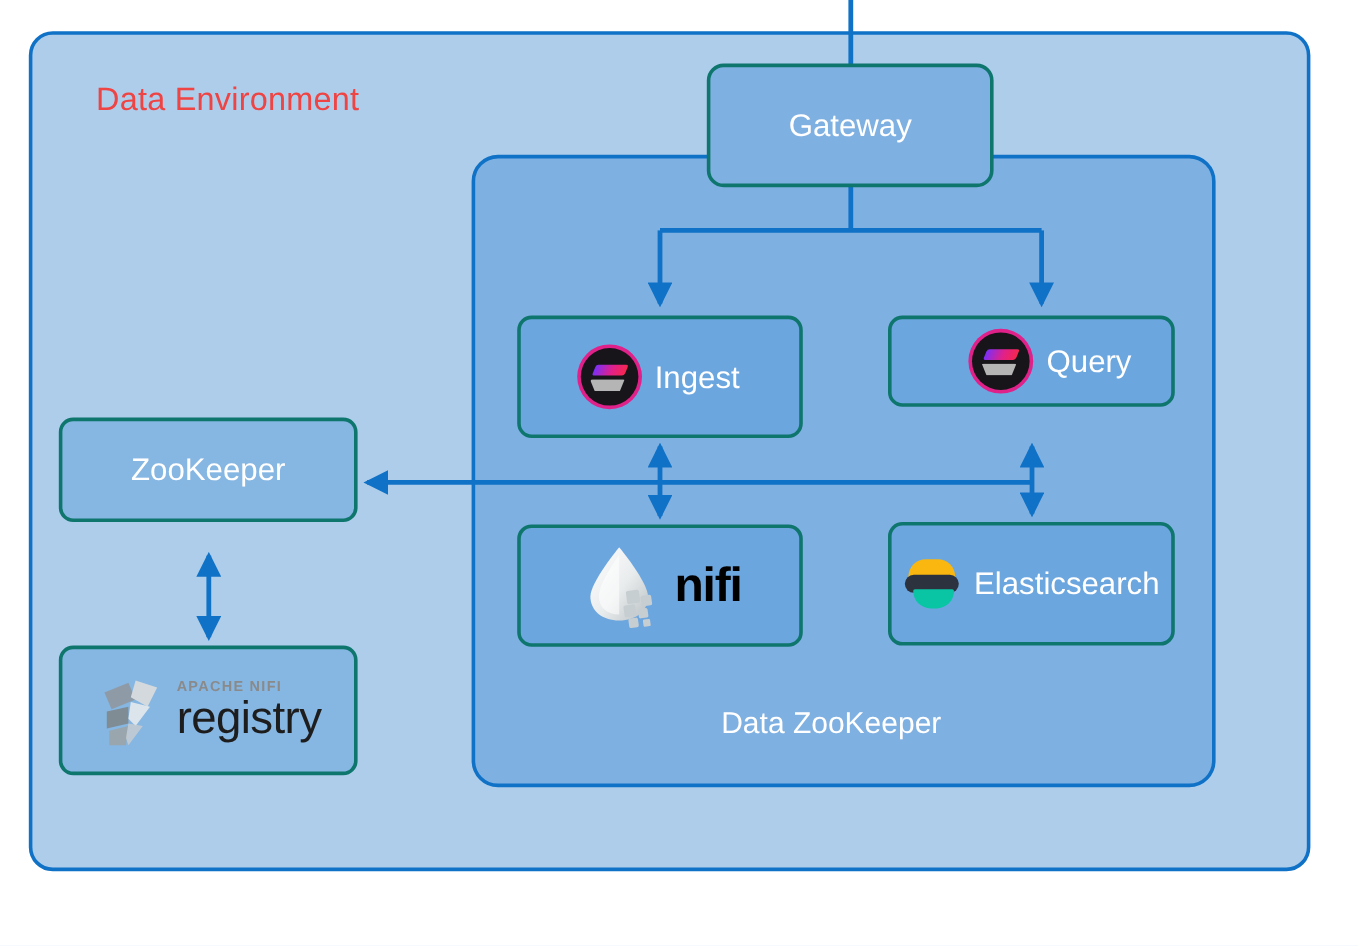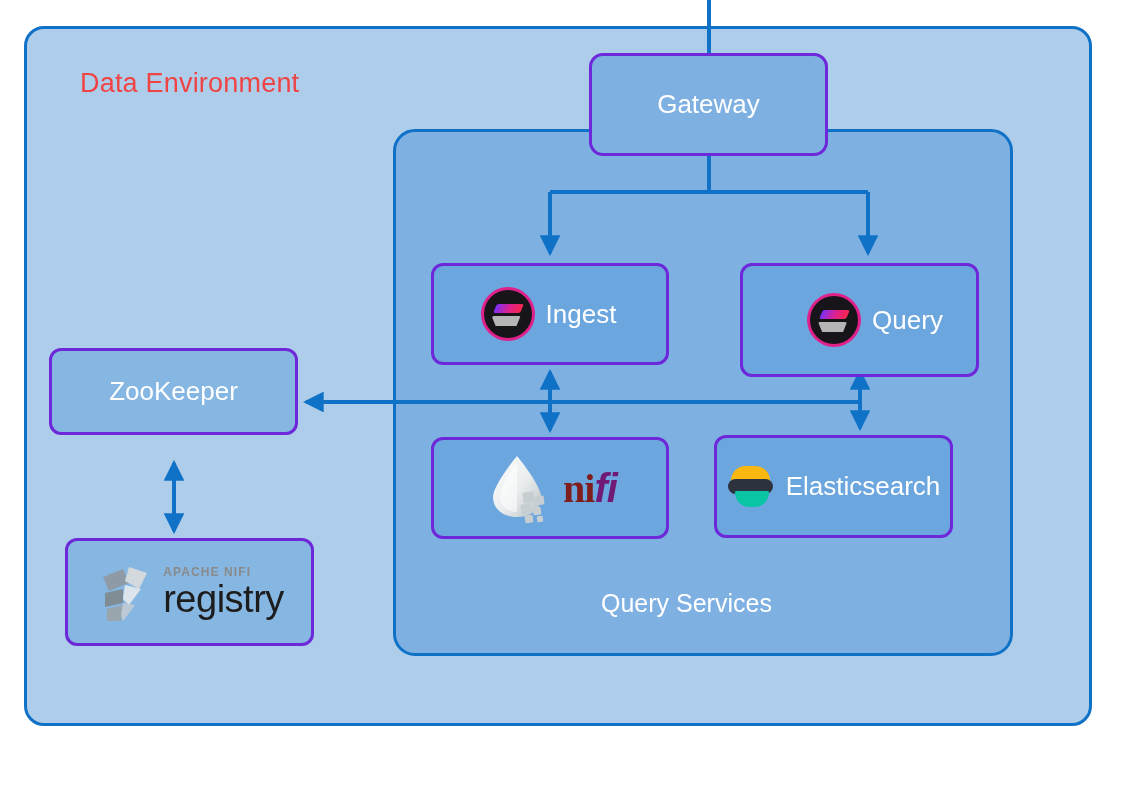--- a/index.html
+++ b/index.html
@@ -60,21 +60,21 @@
     top: 589px;
     font-size: 25px;
     color: #ffffff;
     white-space: nowrap;
   }
 
   
   .node {
     position: absolute;
     box-sizing: border-box;
-    border: 3px solid #6d28d9;
+    border: 3px solid #0f766e;
     border-radius: 12px;
     display: flex;
     align-items: center;
     justify-content: center;
     color: #ffffff;
   }
   .node.on-light { background: #86b6e2; }
   .node.on-panel { background: #6ca6df; }
 
   .node-label {
@@ -83,25 +83,25 @@
     white-space: nowrap;
   }
 
   .node-gateway {
     left: 589px; top: 53px; width: 239px; height: 103px;
     border-radius: 14px;
     background: #7fb0e2;
     z-index: 5;
   }
   .node-ingest  { left: 431px; top: 263px; width: 238px; height: 102px; }
-  .node-query   { left: 740px; top: 263px; width: 239px; height: 114px; padding-left: 34px; }
+  .node-query   { left: 740px; top: 263px; width: 239px; height: 76px; padding-left: 34px; }
   .node-nifi    { left: 431px; top: 437px; width: 238px; height: 102px; }
-  .node-elastic { left: 714px; top: 435px; width: 239px; height: 103px; }
+  .node-elastic { left: 740px; top: 435px; width: 239px; height: 103px; }
   .node-zookeeper { left: 49px; top: 348px; width: 249px; height: 87px; }
-  .node-registry  { left: 49px; top: 538px; width: 249px; height: 108px; margin-left: 16px; }
+  .node-registry  { left: 49px; top: 538px; width: 249px; height: 108px; }
 
   .node-inner {
     display: flex;
     align-items: center;
     gap: 14px;
   }
 
   
   .icon-pulsar {
     position: relative;
@@ -163,22 +163,22 @@
     width: 80px;
     height: 72px;
     flex: 0 0 80px;
   }
   .nifi-text {
     font-size: 40px;
     font-weight: 700;
     letter-spacing: -1px;
     line-height: 1;
   }
-  .nifi-ni { color: #7f1d1d; font-family: Liberation Serif, serif; }
-  .nifi-fi { color: #701a75; font-style: italic; }
+  .nifi-ni { color: #000000; }
+  .nifi-fi { color: #000000; }
 
   .icon-registry {
     position: relative;
     width: 62px;
     height: 66px;
     flex: 0 0 62px;
   }
   .registry-words {
     display: flex;
     flex-direction: column;
@@ -239,21 +239,21 @@
       <path d="M 550 372 L 550 430" marker-end="url(#arrowEnd)" marker-start="url(#arrowStart)"></path>
 
       <path d="M 860 372 L 860 428" marker-end="url(#arrowEnd)" marker-start="url(#arrowStart)"></path>
 
       <path d="M 860 402 L 306 402" marker-end="url(#arrowEnd)"></path>
 
       <path d="M 174 463 L 174 531" marker-end="url(#arrowEnd)" marker-start="url(#arrowStart)"></path>
     </g>
   </svg>
 
-  <div class="services-title">Query Services</div>
+  <div class="services-title">Data ZooKeeper</div>
 
   <div class="node node-gateway">
     <span class="node-label">Gateway</span>
   </div>
 
   <div class="node on-panel node-ingest">
     <div class="node-inner">
       <span class="icon-pulsar">
         <span class="bar-top"></span>
         <span class="bar-bot"></span>

